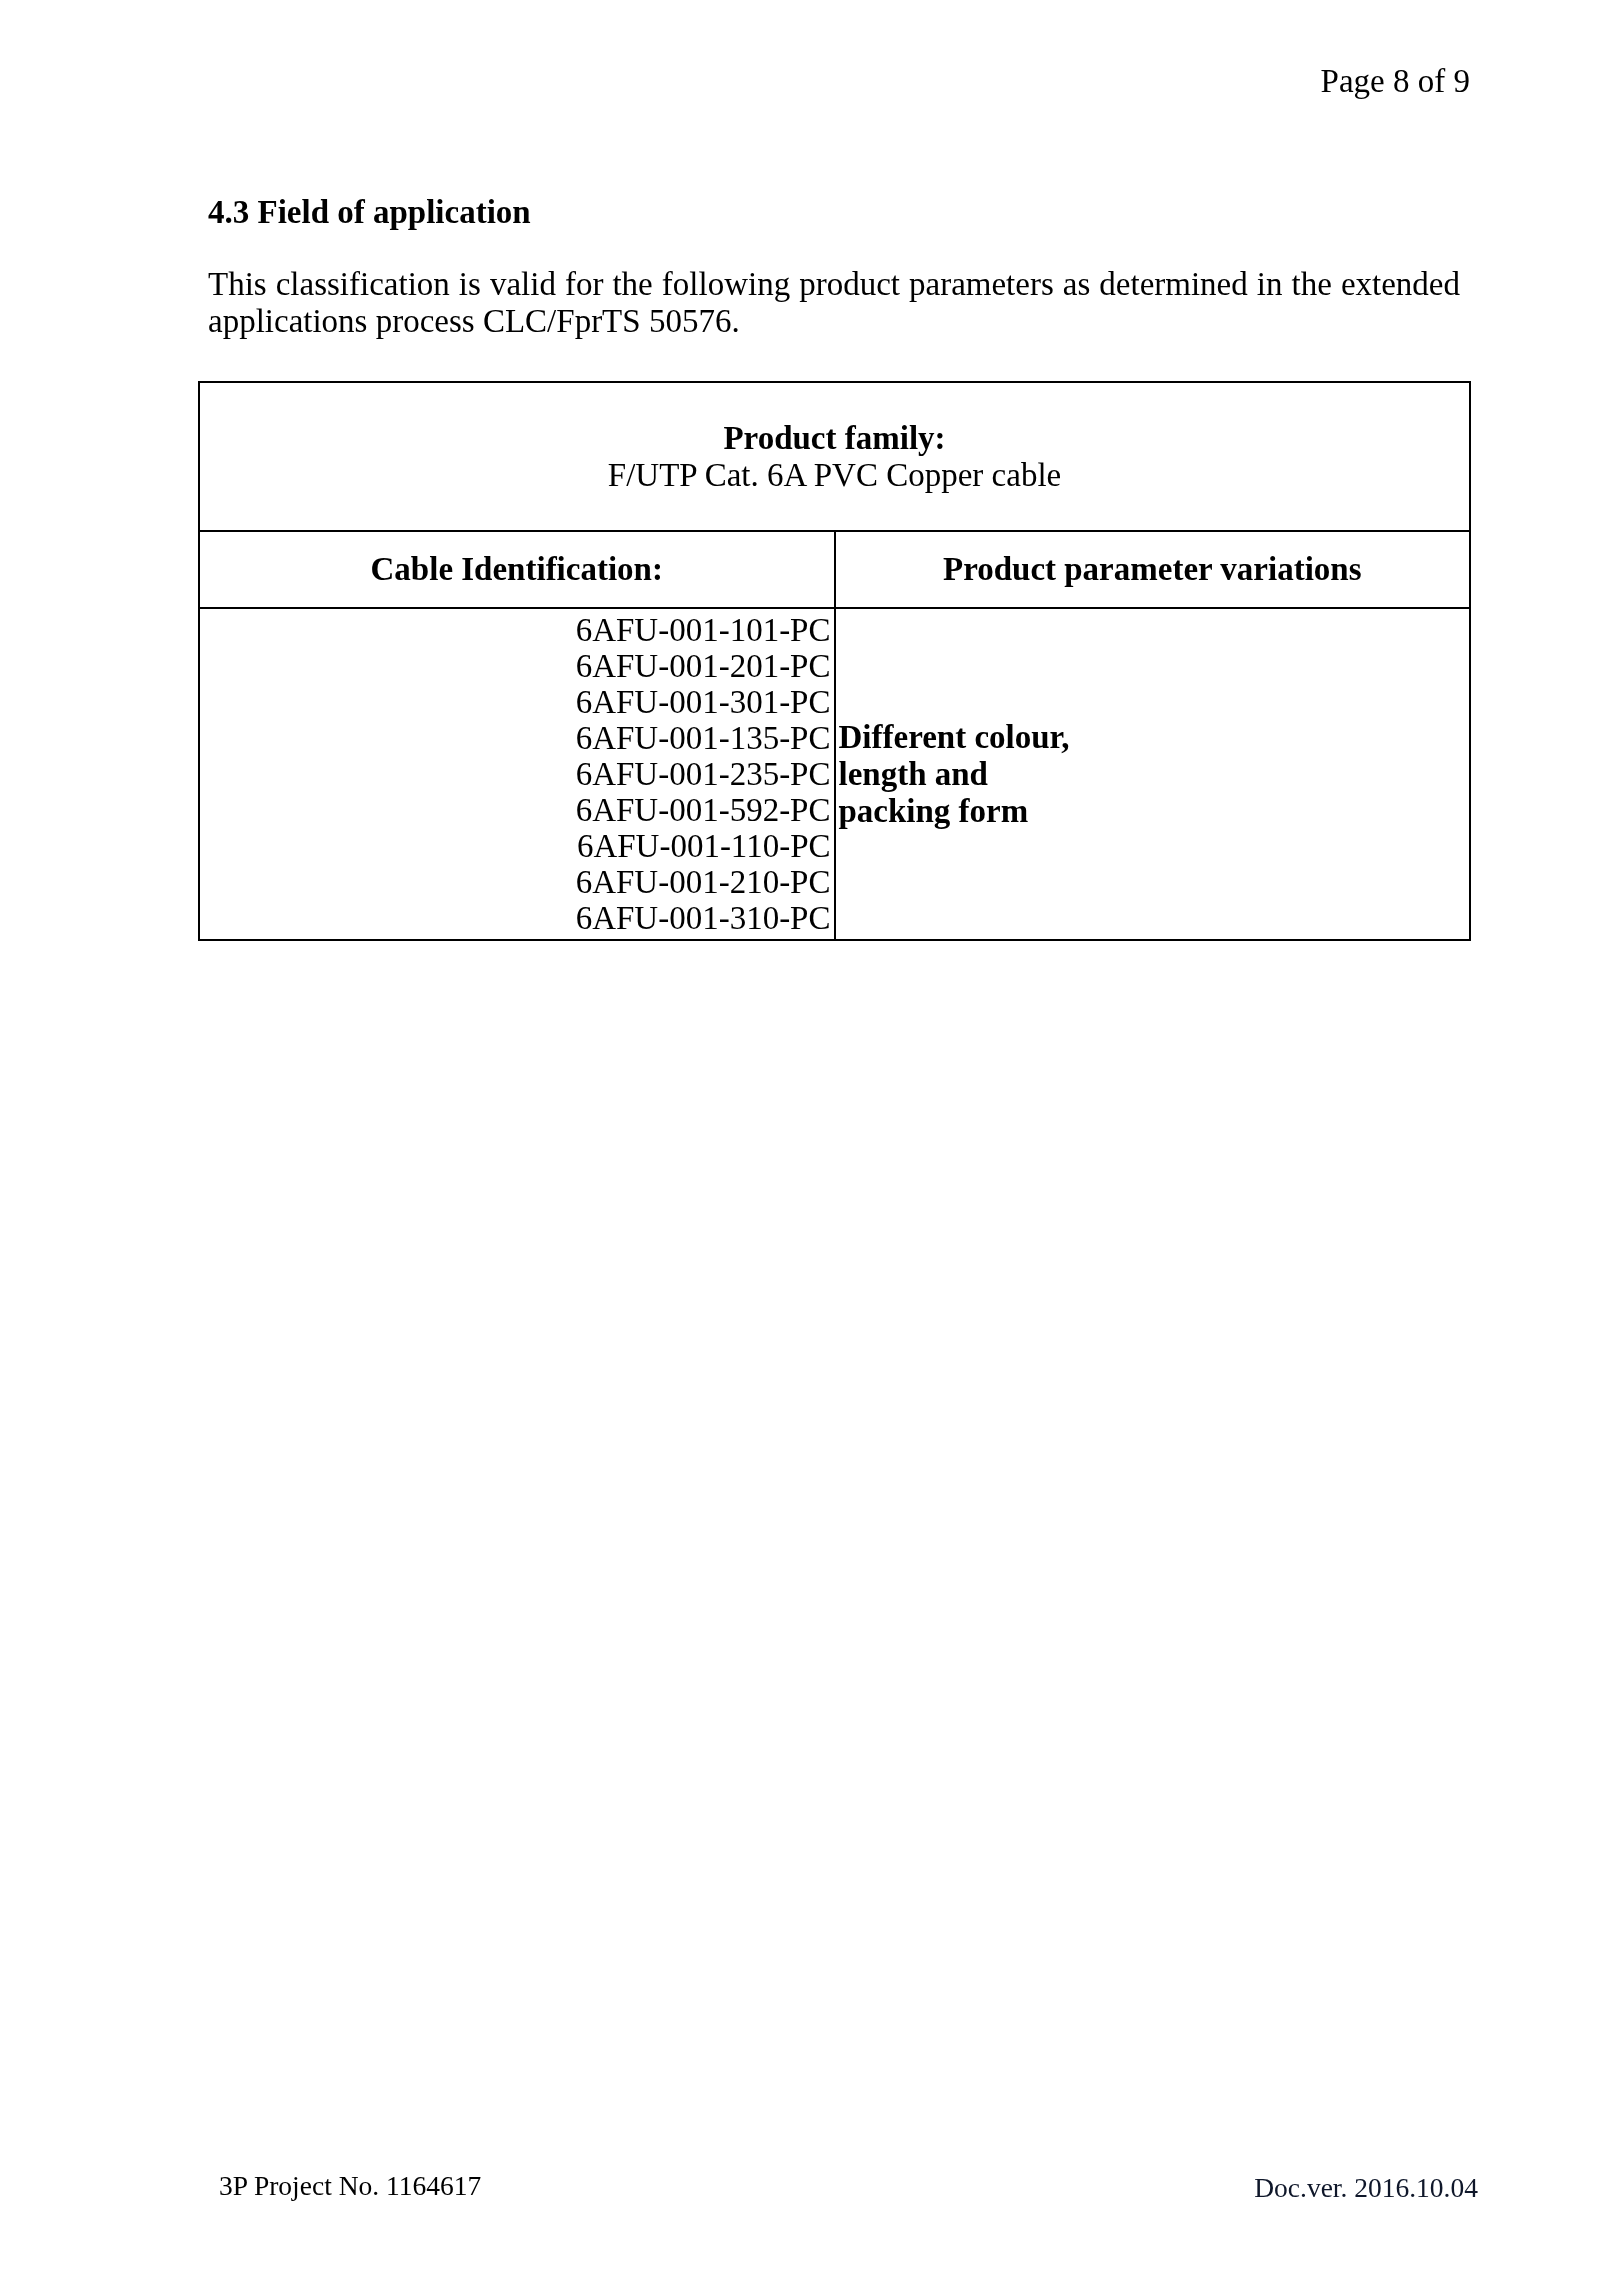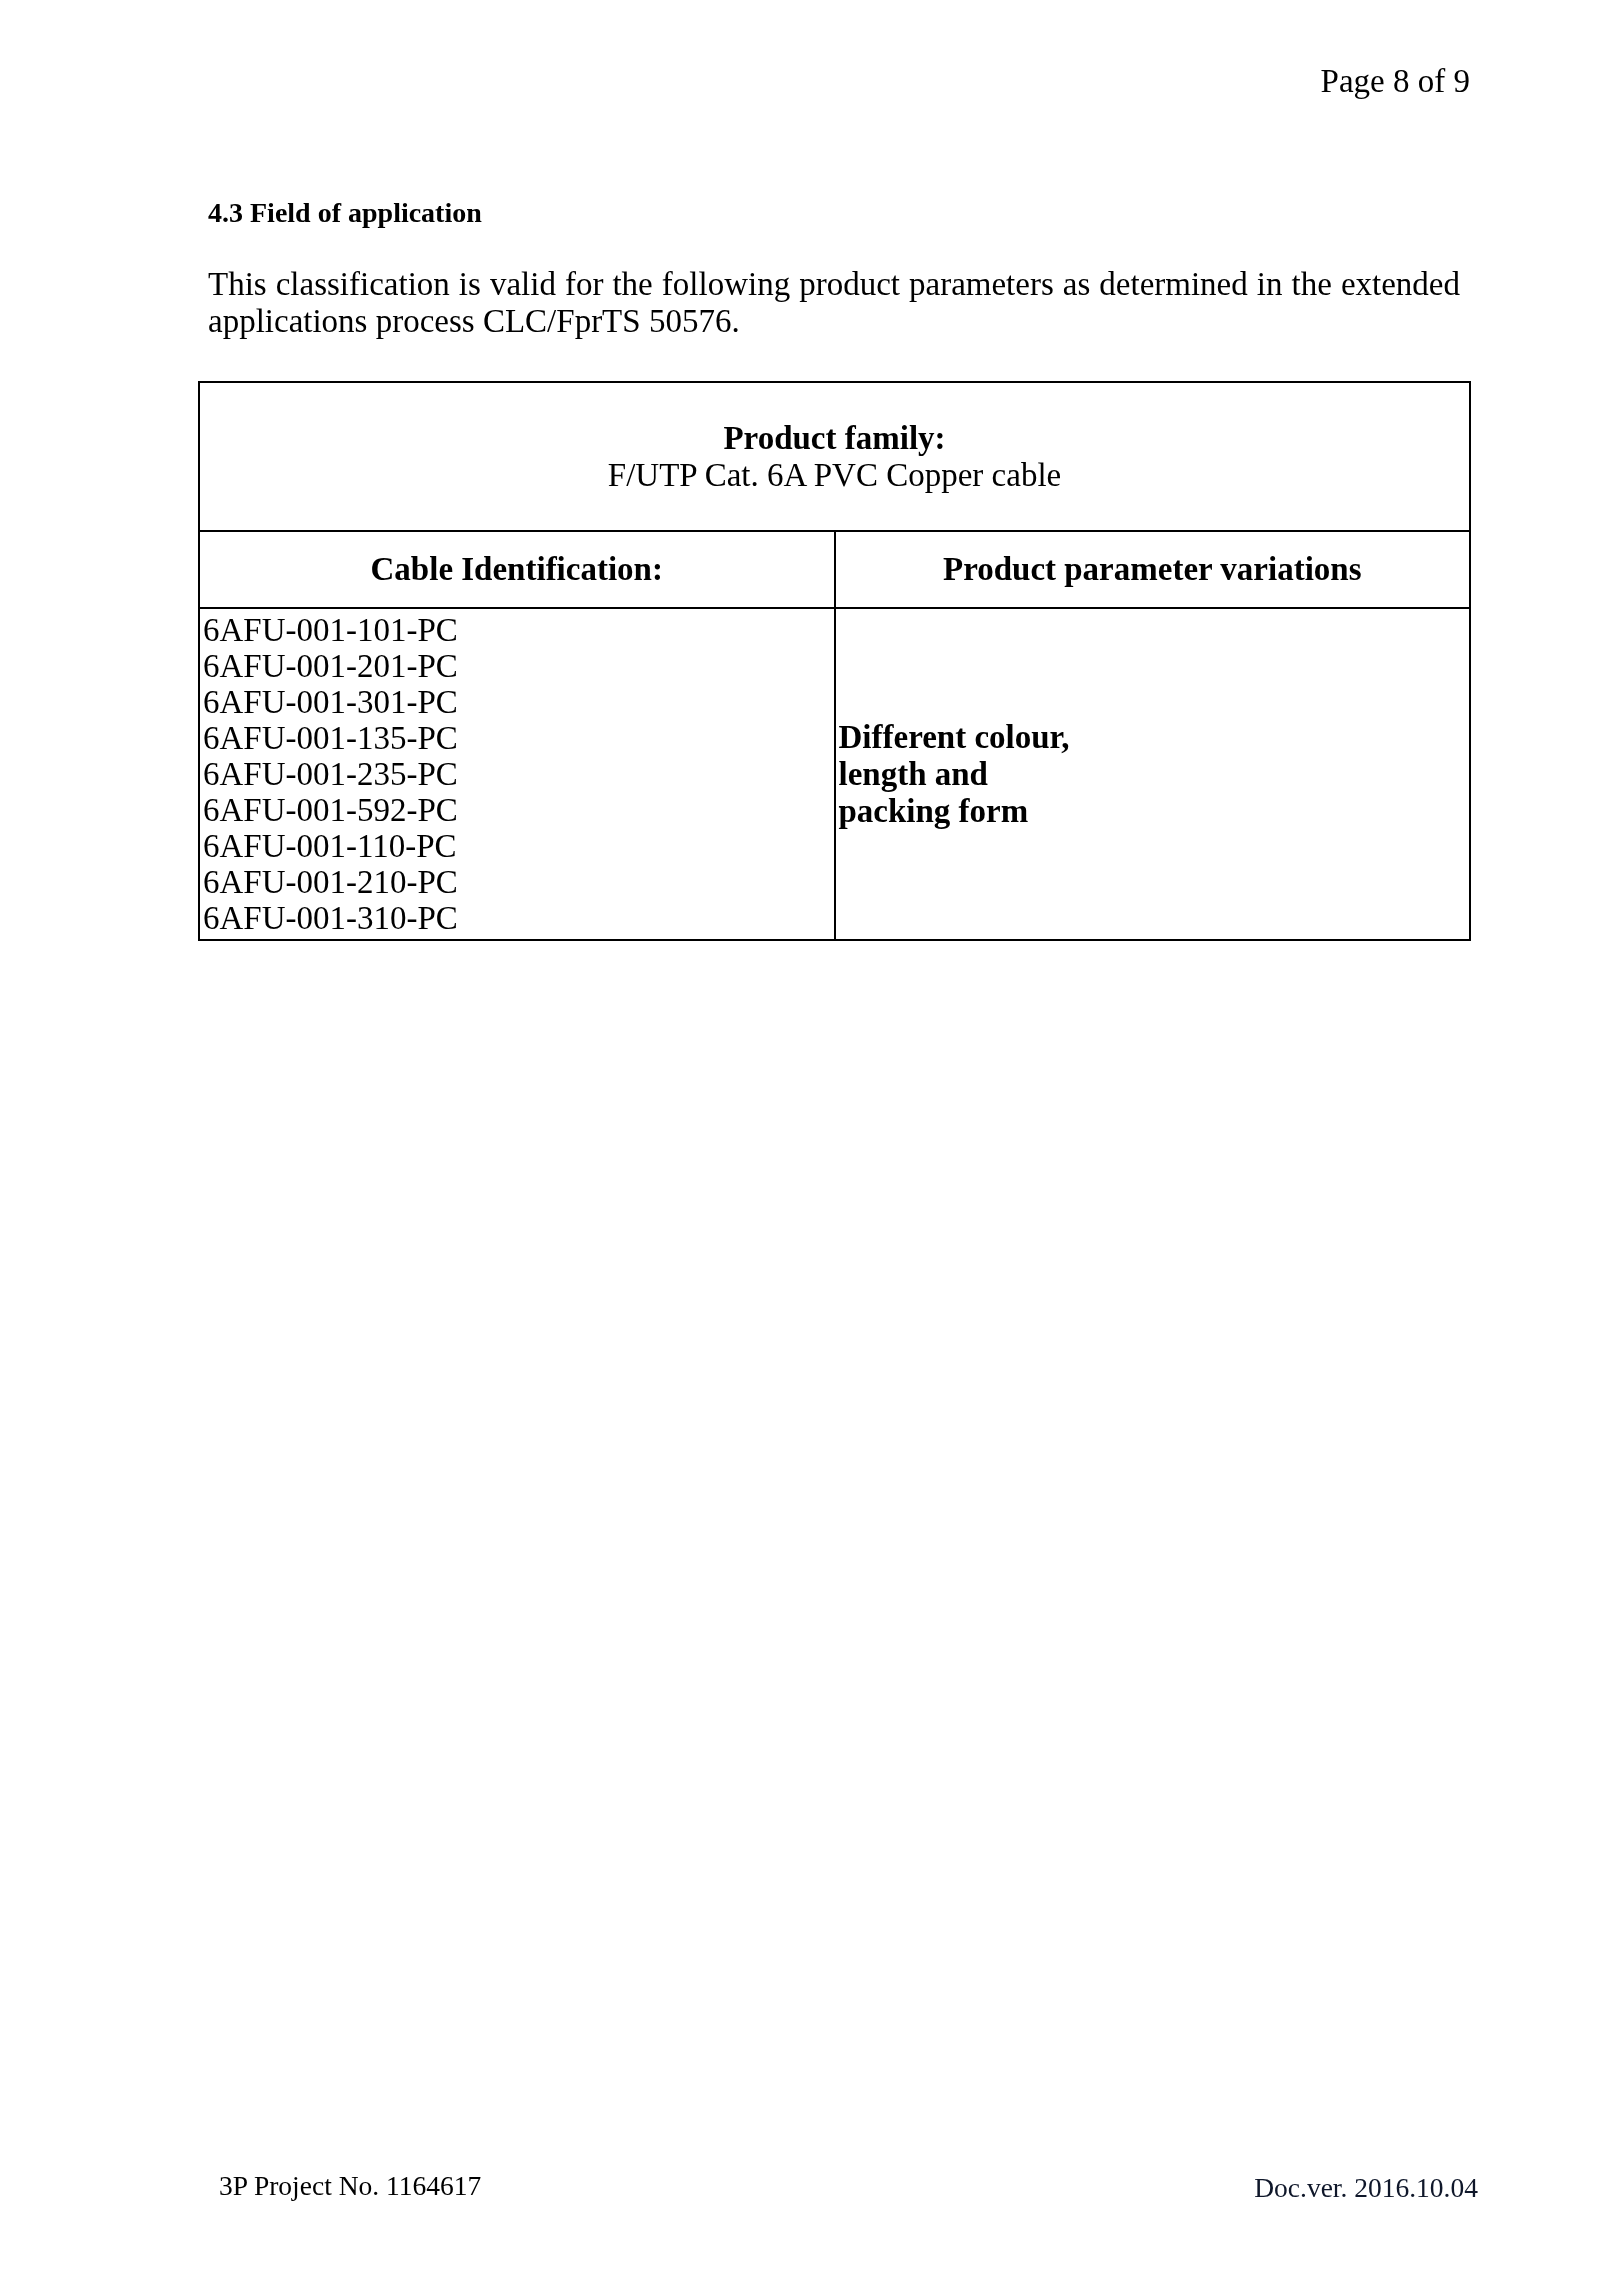--- a/index.html
+++ b/index.html
@@ -18,21 +18,21 @@
     position: absolute;
     top: 62px;
     right: 153px;
     font-size: 33px;
     line-height: 39px;
   }
   .section-heading {
     position: absolute;
     top: 192px;
     left: 208px;
-    font-size: 28px;
+    font-size: 33px;
     font-weight: bold;
     line-height: 41px;
   }
   .body-paragraph {
     position: absolute;
     top: 266px;
     left: 208px;
     width: 1252px;
     font-size: 33px;
     line-height: 37px;
@@ -63,21 +63,21 @@
     height: 77px;
     font-weight: bold;
     text-align: center;
     vertical-align: middle;
     line-height: 37px;
     padding: 0 6.5px;
   }
   .ids-cell {
     height: 330px;
     vertical-align: top;
-    text-align: left;
+    text-align: right;
     line-height: 36px;
     padding-top: 2px;
   }
   .variations-cell {
     vertical-align: middle;
     font-weight: bold;
     text-align: left;
     line-height: 37px;
     padding-left: 75px;
     padding-right: 13px;

